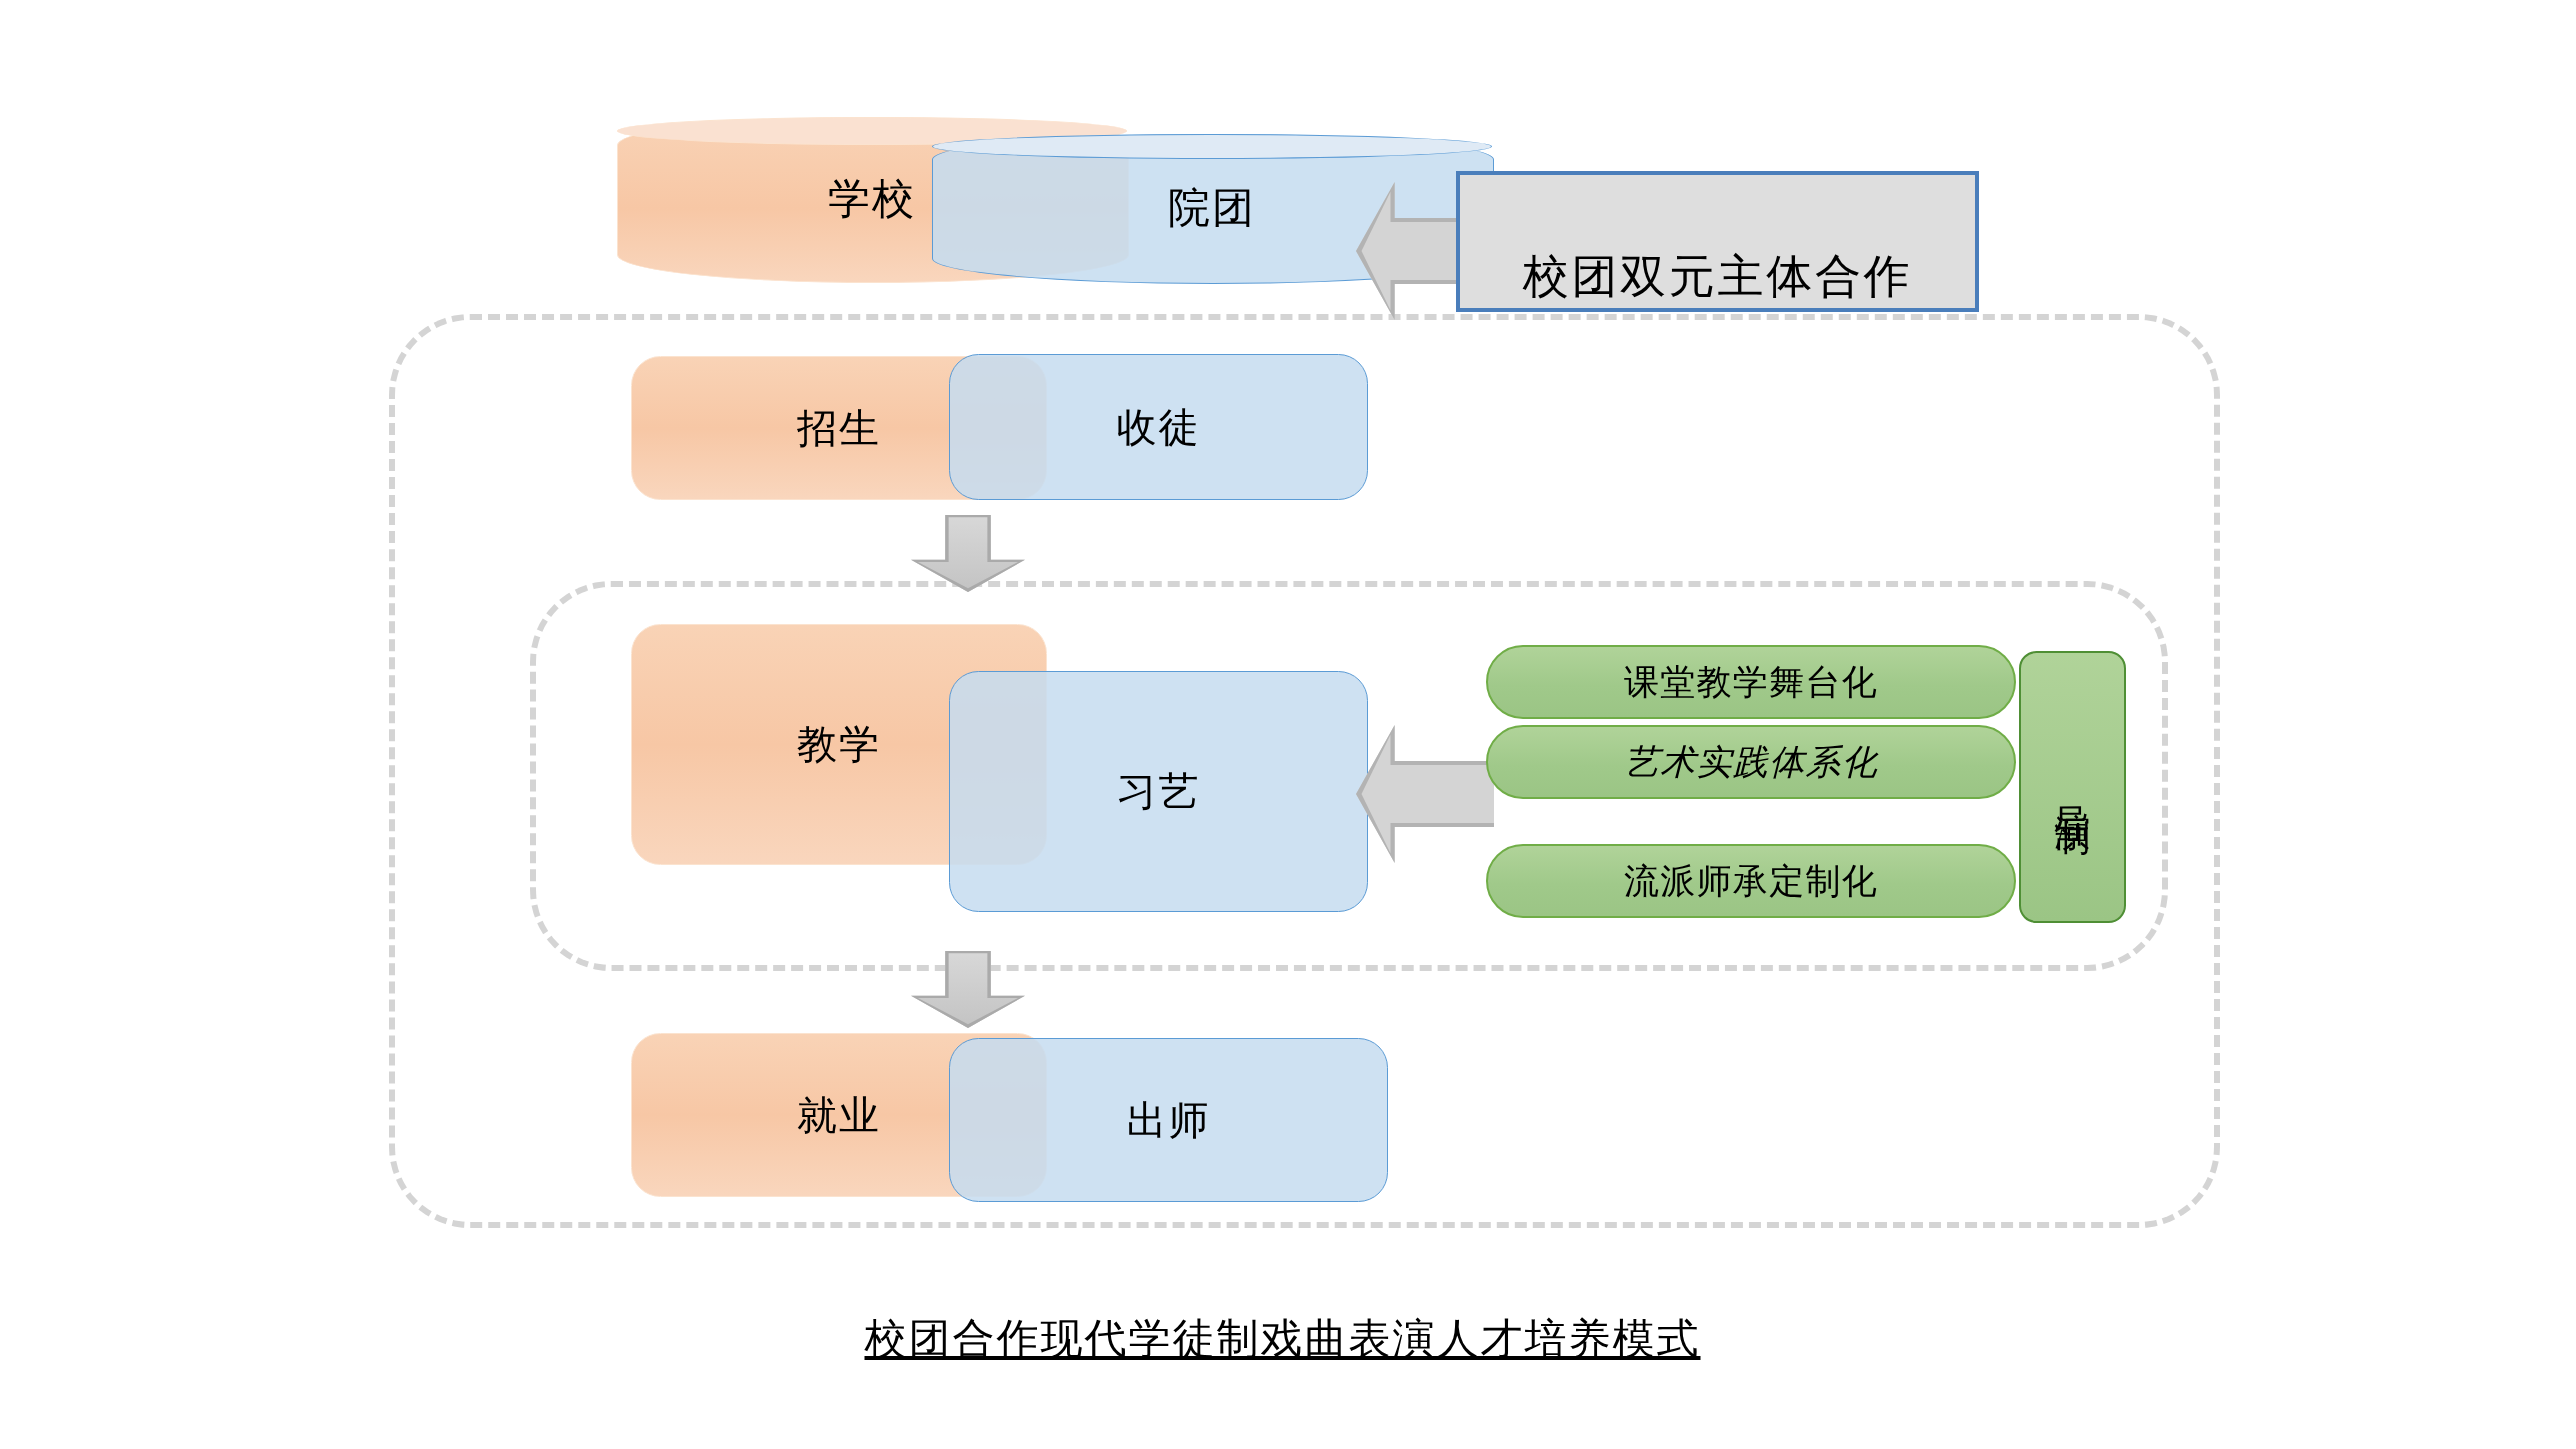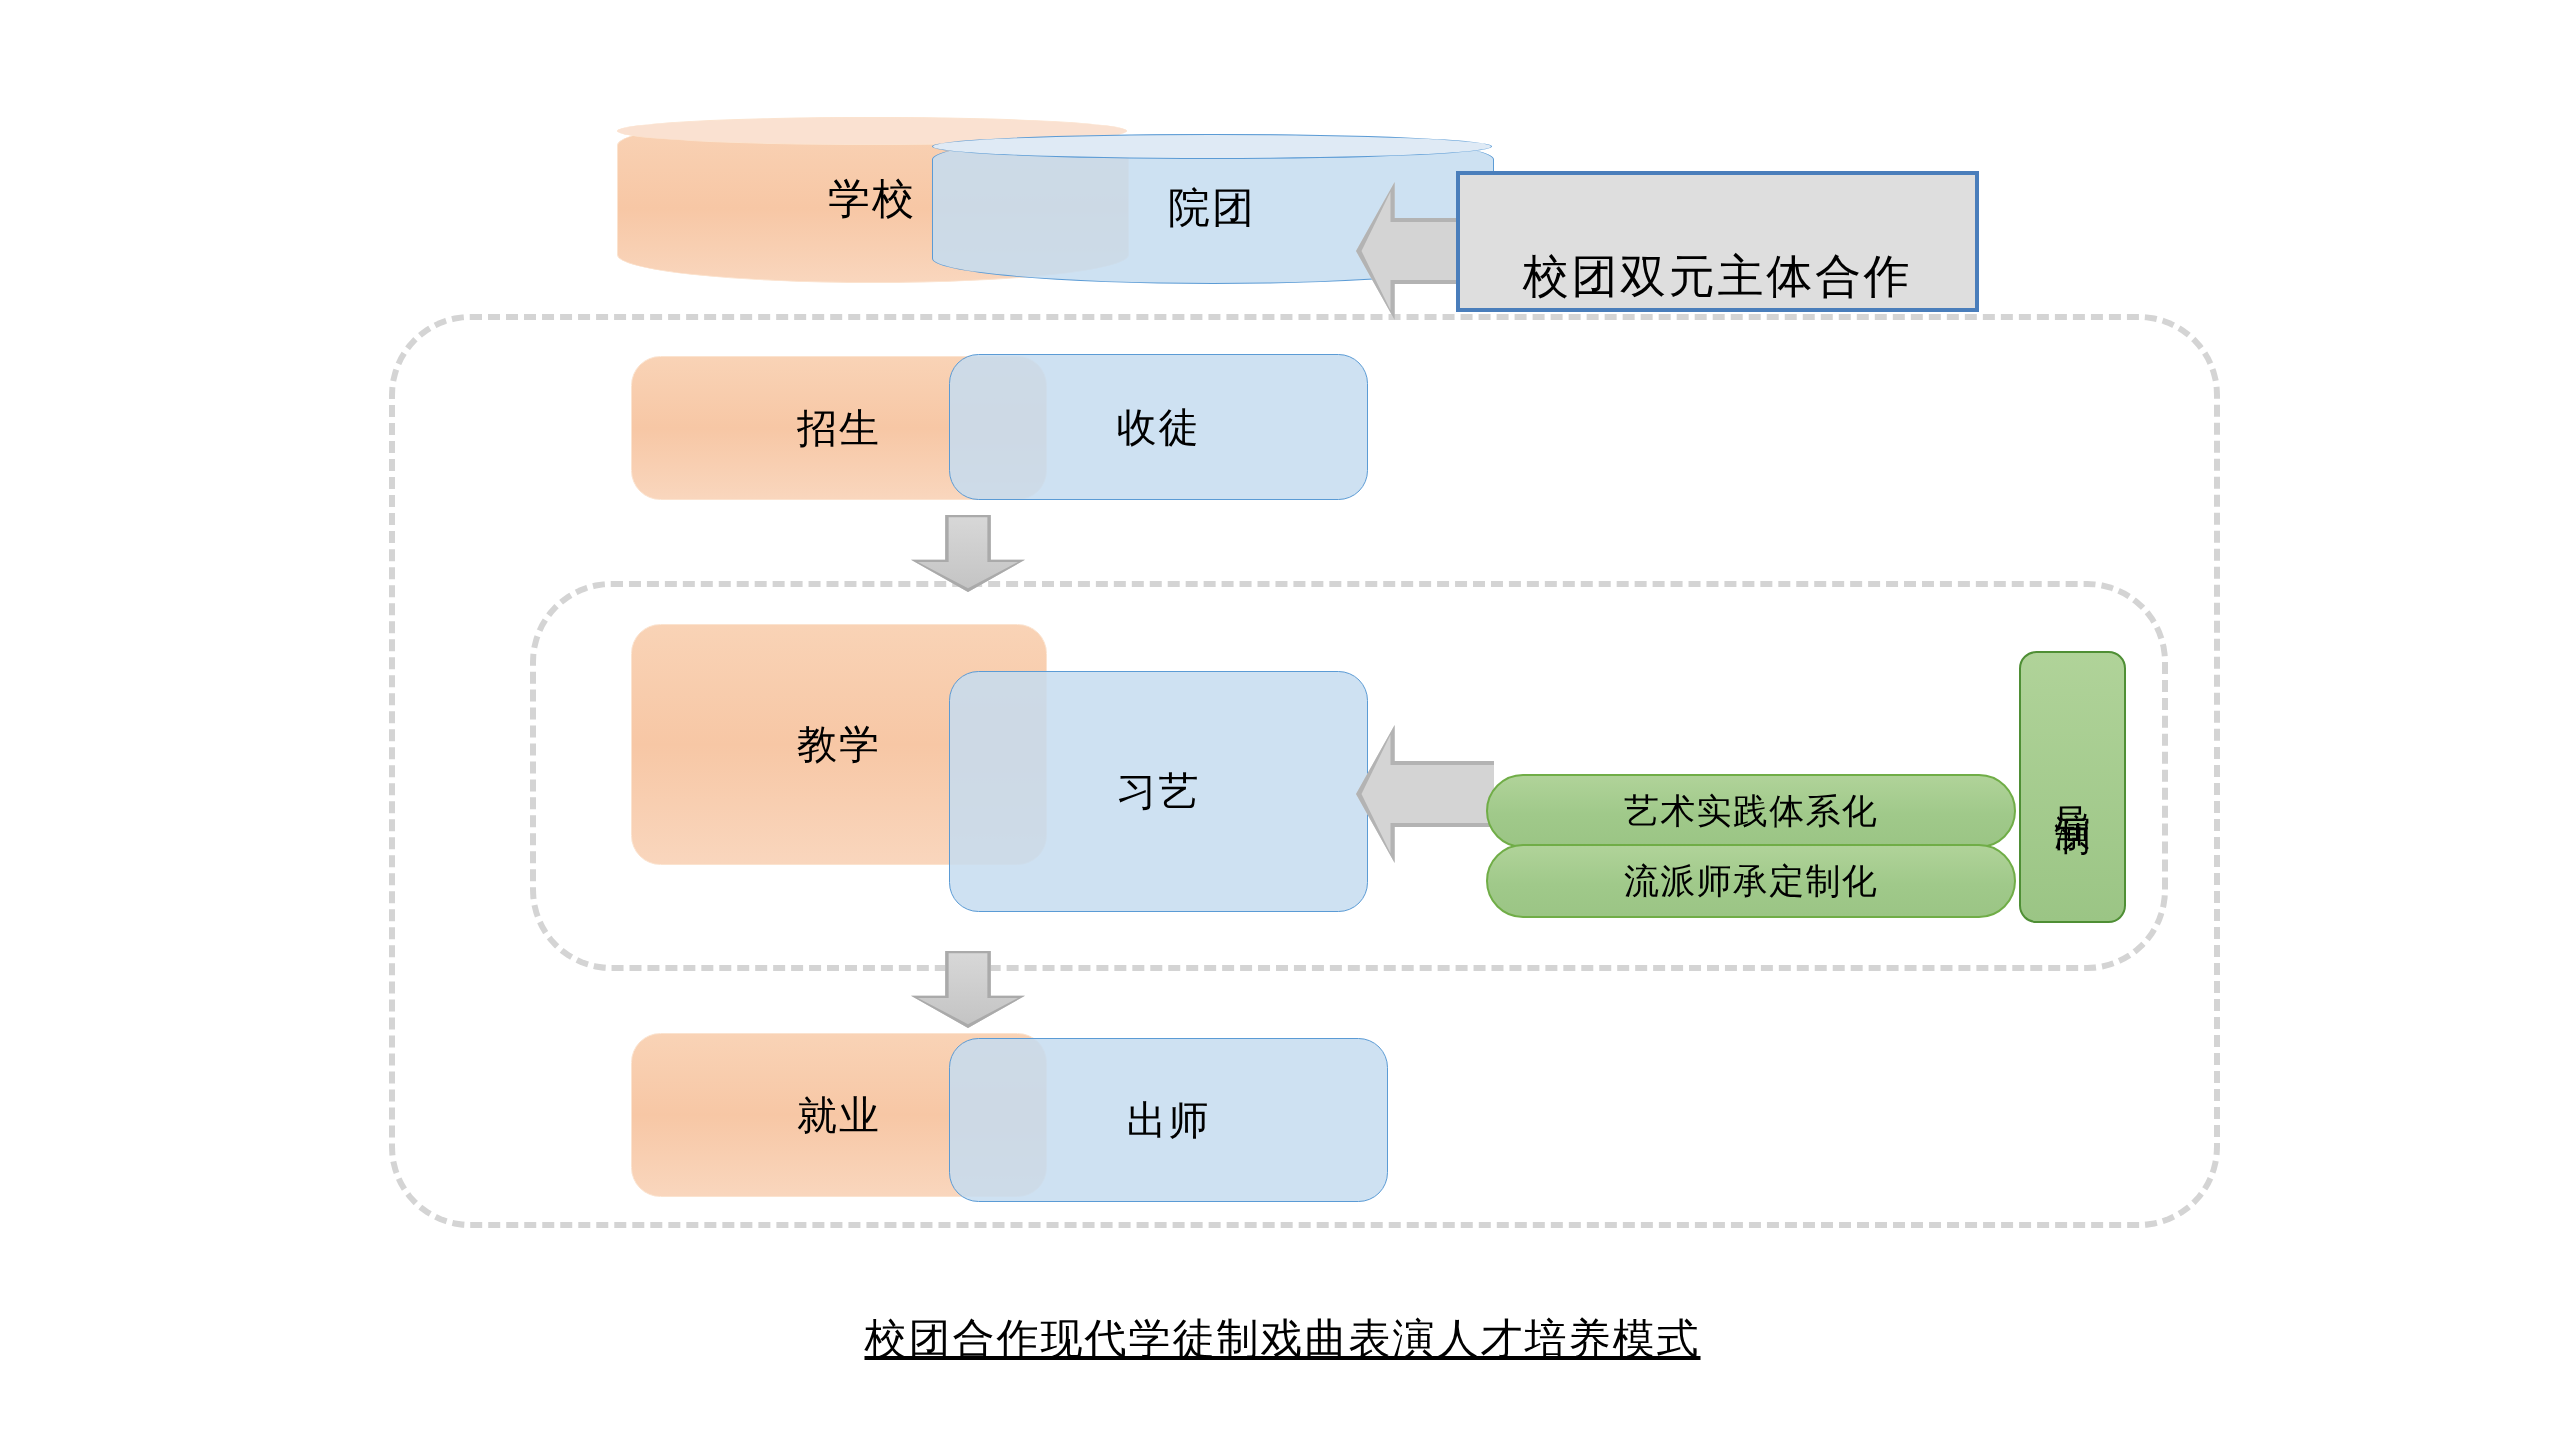--- a/index.html
+++ b/index.html
@@ -123,21 +123,21 @@
   
   .pill{
     position:absolute;left:1486px;width:530px;height:74px;
     background:linear-gradient(to bottom,#b0d399 0%,#a0c98a 55%,#9bc585 100%);
     border:2px solid #70ad47;
     border-radius:40px;box-sizing:border-box;
     display:flex;align-items:center;justify-content:center;
     font-size:35px;letter-spacing:1.3px;
   }
   #pill-0{top:645px;}
-  #pill-1{top:774px;}
+  #pill-1{top:725px;font-style:italic;}
   #pill-2{top:844px;}
 
   
   #vbox-director{
     position:absolute;left:2019px;top:651px;width:107px;height:272px;
     background:linear-gradient(to bottom,#b0d399,#9bc585);
     border:2.7px solid #4f8f35;border-radius:17.4px;box-sizing:border-box;
     display:flex;align-items:center;justify-content:center;
   }
   #vbox-director .vtext{
@@ -197,20 +197,23 @@
   </div>
   <div id="box-xiyi" class="rbox blue">
     <div class="lbl">习艺</div>
   </div>
 
   <div id="arrow-mid-left" class="arrow-left">
     <div class="arr-left-shape"></div>
     <div class="arr-left-edge"></div>
   </div>
 
+  <div id="pill-0" class="pill">
+    <span>课堂教学舞台化</span>
+  </div>
   <div id="pill-1" class="pill">
     <span>艺术实践体系化</span>
   </div>
   <div id="pill-2" class="pill">
     <span>流派师承定制化</span>
   </div>
 
   <div id="vbox-director">
     <span class="vtext">导演制</span>
   </div>

